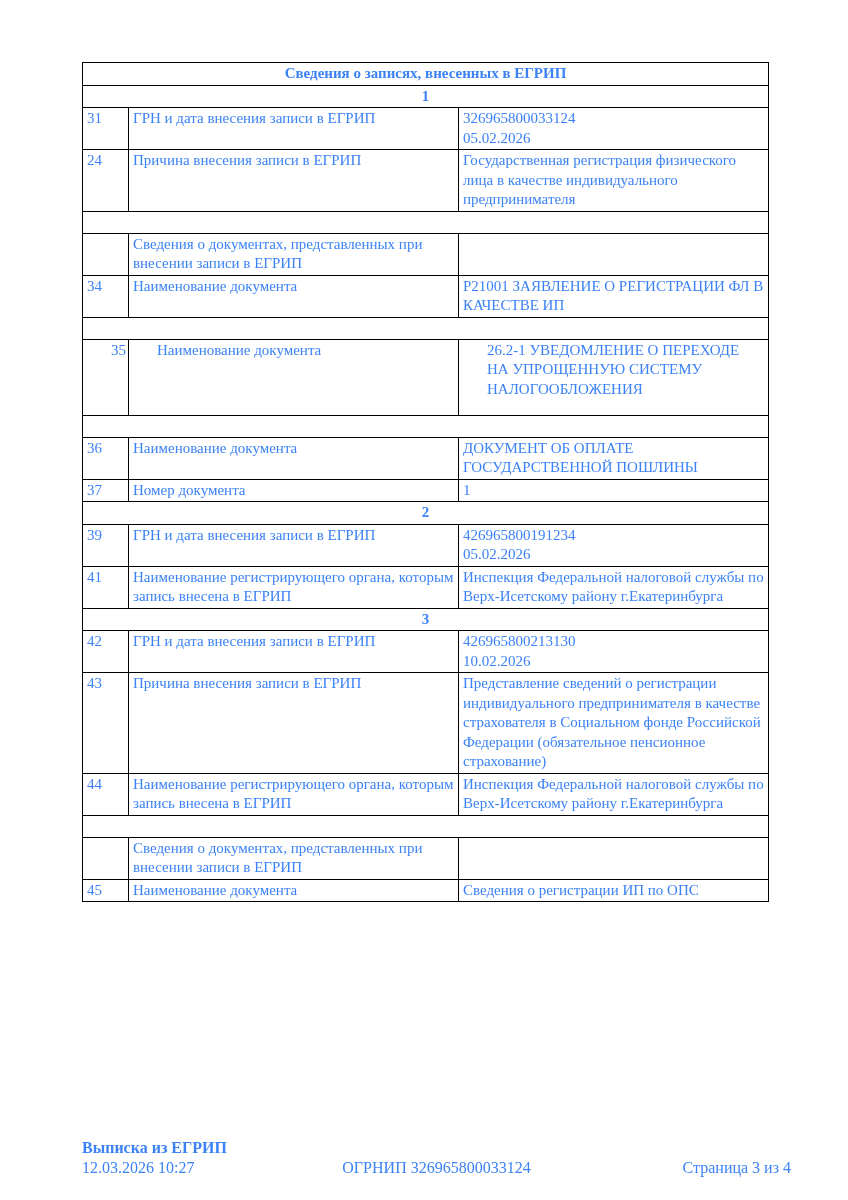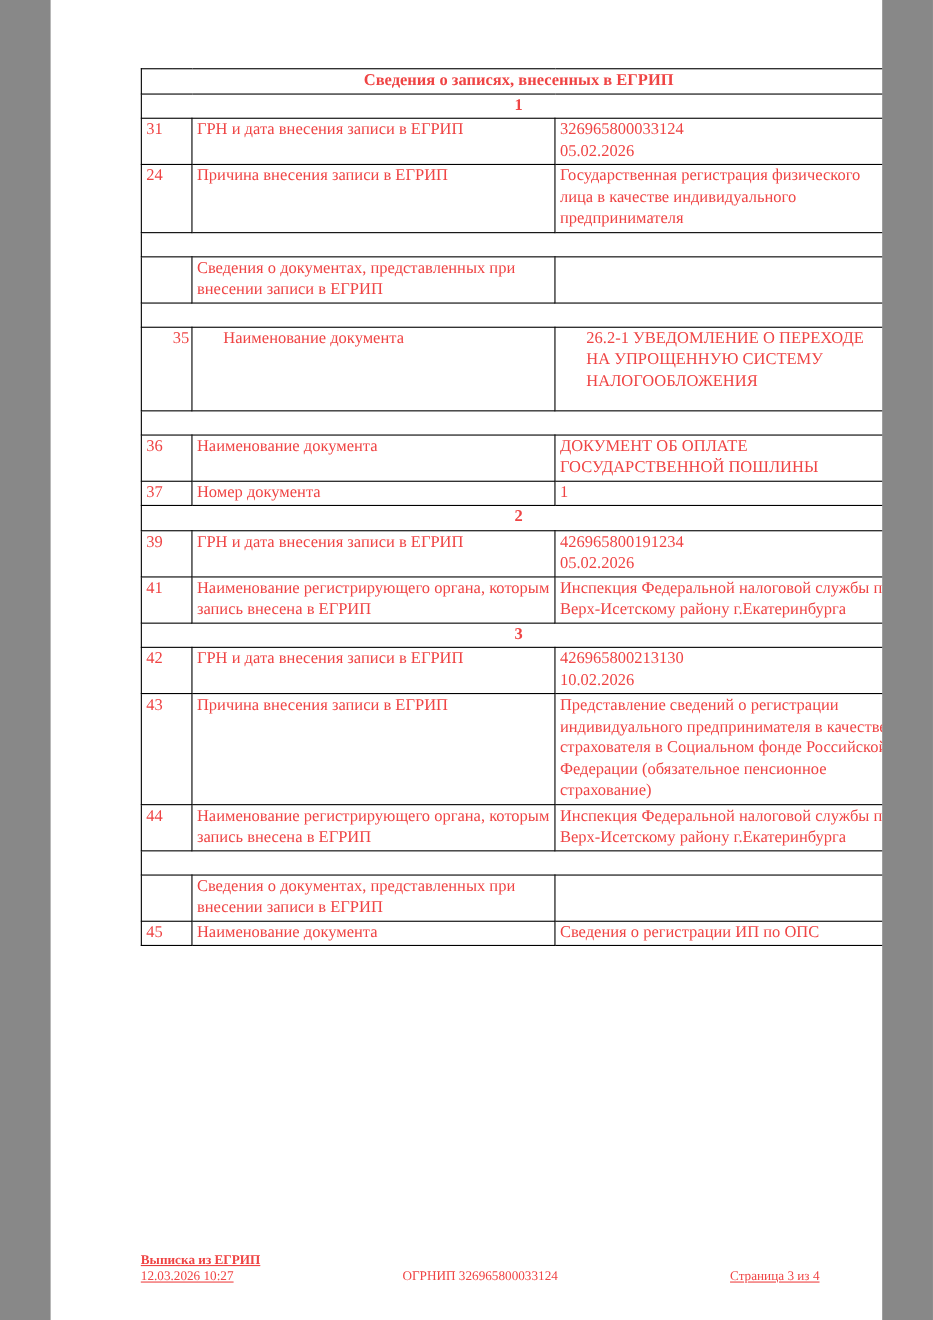--- a/index.html
+++ b/index.html
@@ -1,23 +1,23 @@
 <!DOCTYPE html>
 <html><head>
 <meta charset="utf-8">
 <style>
   * { margin: 0; padding: 0; box-sizing: border-box; }
   html, body { background: #888; }
   .page {
     position: relative;
-    width: 756px;
+    width: 848px;
     height: 1200px;
     background: #ffffff;
     font-family: "Liberation Serif", "DejaVu Serif", serif;
-    color: #ef4444;
+    color: #3b82f6;
     margin: 0 auto;
     overflow: hidden;
   }
   table.egrip-table {
     position: absolute;
     left: 82px;
     top: 62px;
     width: 686px;
     border-collapse: collapse;
     table-layout: fixed;
@@ -53,23 +53,22 @@
   }
   .tall-cell td { height: 76px; padding-left: 28px; }
   .footer {
     position: absolute;
     left: 82px;
     right: 57px;
     top: 1138px;
     display: flex;
     justify-content: space-between;
     align-items: flex-end;
-    font-size: 12px;
+    font-size: 16px;
     line-height: 1.25;
-    text-decoration: underline;
   }
   .footer-left .footer-line1 { font-weight: bold; }
   .footer-center {
     position: absolute;
     left: 50%;
     transform: translateX(-50%);
     bottom: 0;
   }
 </style>
 </head>
@@ -101,20 +100,25 @@
           <td class="label-cell">Причина внесения записи в ЕГРИП</td>
           <td class="value-cell">Государственная регистрация физического лица в качестве индивидуального предпринимателя</td>
         </tr>
         <tr>
           <td colspan="3" class="spacer-cell"></td>
         </tr>
         <tr>
           <td class="num-cell"></td>
           <td class="label-cell">Сведения о документах, представленных при внесении записи в ЕГРИП</td>
           <td class="value-cell"></td>
+        </tr>
+        <tr>
+          <td class="num-cell">34</td>
+          <td class="label-cell">Наименование документа</td>
+          <td class="value-cell">Р21001 ЗАЯВЛЕНИЕ О РЕГИСТРАЦИИ ФЛ В КАЧЕСТВЕ ИП</td>
         </tr>
         <tr>
           <td colspan="3" class="spacer-cell"></td>
         </tr>
         <tr class="tall-cell">
           <td class="num-cell">35</td>
           <td class="label-cell">Наименование документа</td>
           <td class="value-cell">26.2-1 УВЕДОМЛЕНИЕ О ПЕРЕХОДЕ НА УПРОЩЕННУЮ СИСТЕМУ НАЛОГООБЛОЖЕНИЯ</td>
         </tr>
         <tr>

